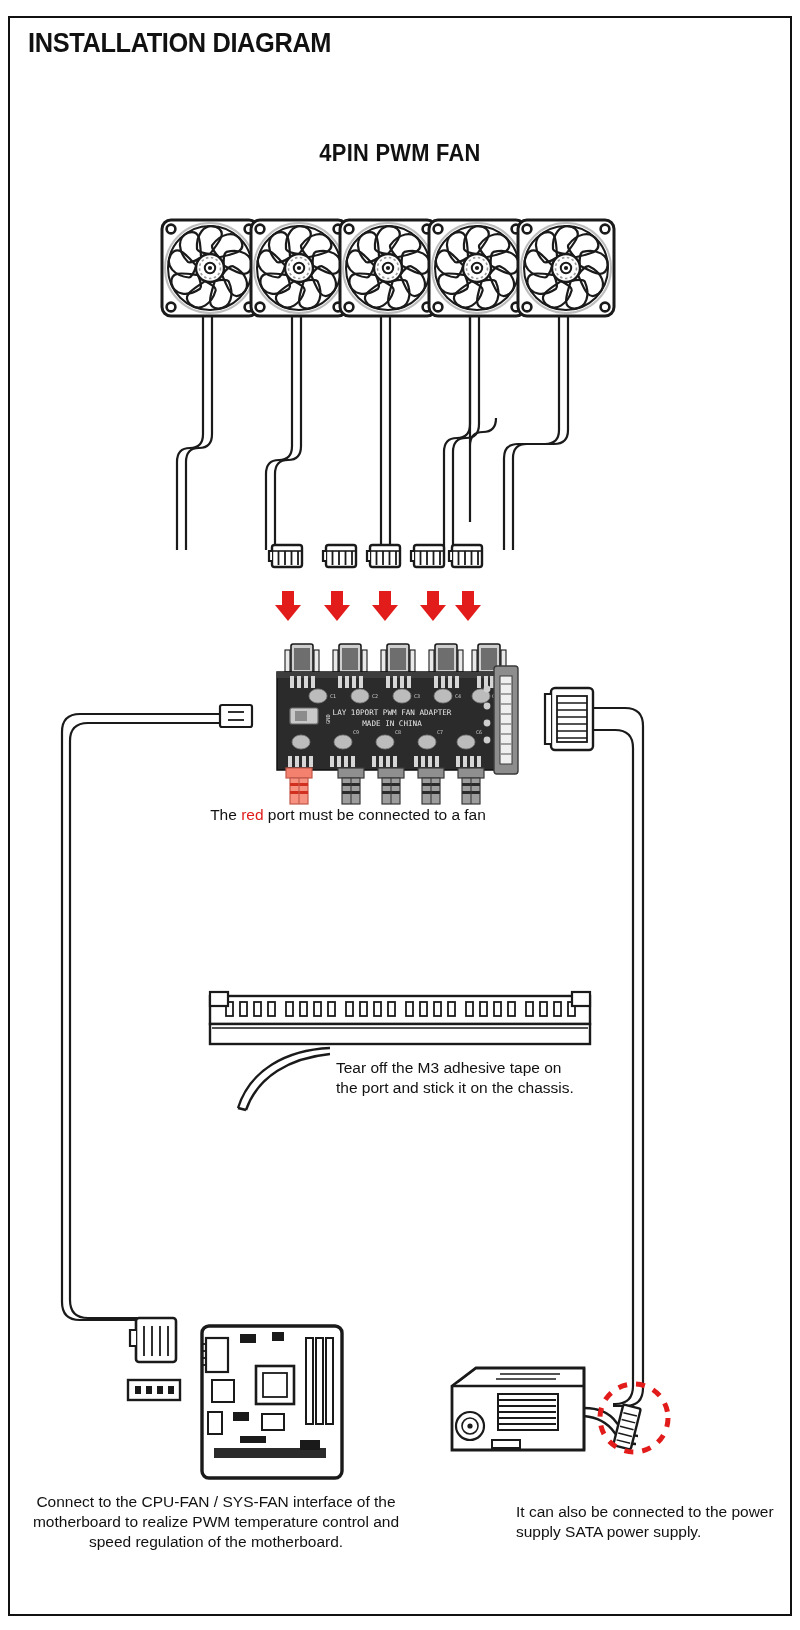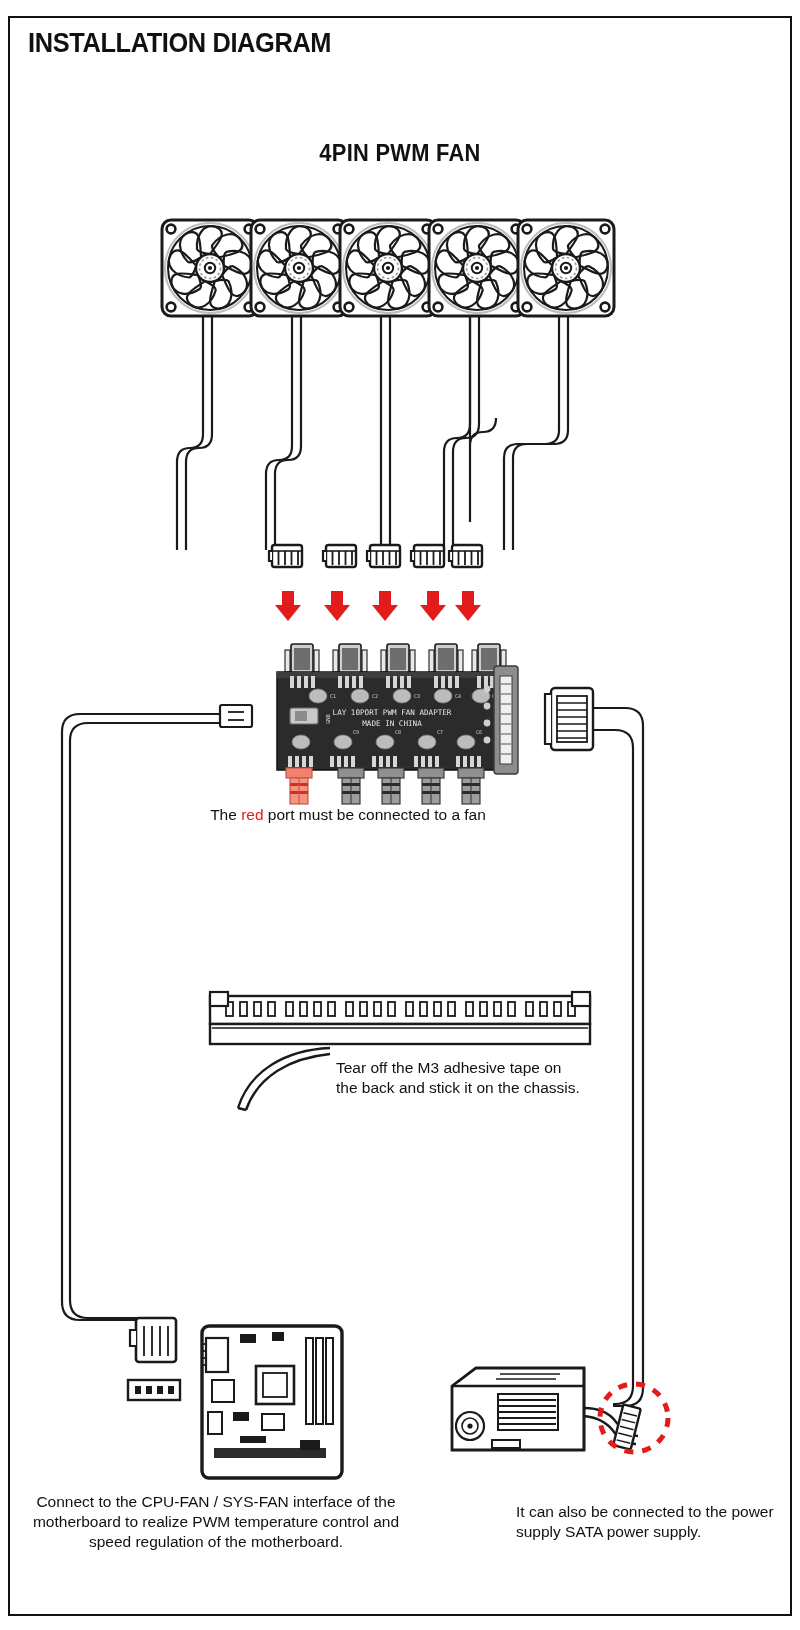--- a/index.html
+++ b/index.html
@@ -476,16 +476,16 @@
 
       <circle cx="634" cy="1410" r="34" fill="none" stroke="#e21b1b" stroke-width="5" stroke-dasharray="9 9"></circle>
     </g>
   </svg>
   </div>
 
   <div class="cap-red">
     <span>The </span><span class="redword">red</span><span> port must be connected to a fan</span>
   </div>
 
-  <div class="cap cap-tape">Tear off the M3 adhesive tape on the back and stick it on the chassis.</div>
+  <div class="cap cap-tape">Tear off the M3 adhesive tape on the port and stick it on the chassis.</div>
   <div class="cap cap-mb">Connect to the CPU-FAN / SYS-FAN interface of the motherboard to realize PWM temperature control and speed regulation of the motherboard.</div>
   <div class="cap cap-psu">It can also be connected to the power supply SATA power supply.</div>
 </div>
 
 </body></html>

